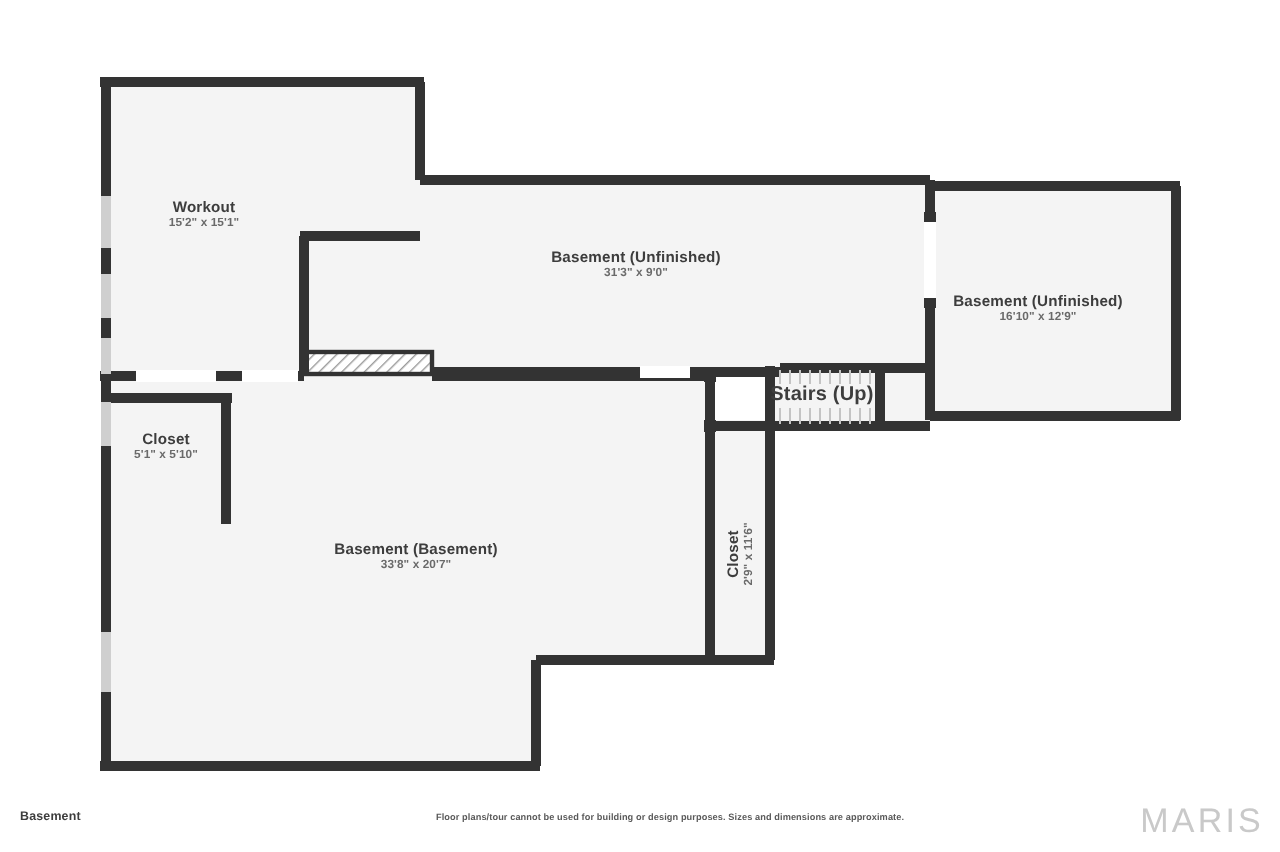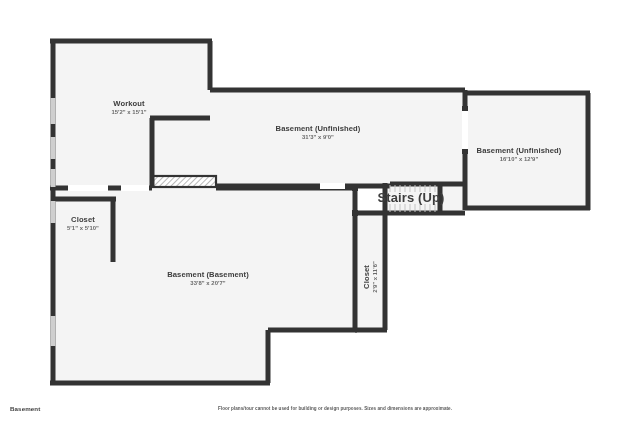--- a/index.html
+++ b/index.html
@@ -53,21 +53,21 @@
     font-weight: bold;
     letter-spacing: 0.05px;
     color: #6a6a6a;
     display: block;
     margin-top: 1px;
   }
   .room-label.vertical {
     transform: translate(-50%, -50%) rotate(-90deg);
   }
   .room-label.stairs .rl-name {
-    font-size: 13px;
+    font-size: 10px;
   }
 
   
   #footer {
     position: absolute;
     left: 0;
     top: 400px;
     width: 640px;
     height: 26px;
   }
@@ -215,21 +215,21 @@
       <line x1="425" y1="185" x2="425" y2="212"></line>
       <line x1="430" y1="185" x2="430" y2="212"></line>
       <line x1="435" y1="185" x2="435" y2="212"></line>
     </g>
 
     <rect x="388" y="192" width="48" height="12" fill="#f4f4f4"></rect>
   </svg>
 
   <div id="room-labels">
 
-    <div class="room-label" style="left:129px; top:108px;">
+    <div class="room-label" style="left:102px; top:108px;">
       <span class="rl-name">Workout</span>
       <span class="rl-dims">15'2" x 15'1"</span>
     </div>
 
     <div class="room-label" style="left:318px; top:133px;">
       <span class="rl-name">Basement (Unfinished)</span>
       <span class="rl-dims">31'3" x 9'0"</span>
     </div>
 
     <div class="room-label" style="left:519px; top:155px;">
@@ -254,15 +254,16 @@
 
     <div class="room-label stairs" style="left:411px; top:198px;">
       <span class="rl-name">Stairs (Up)</span>
     </div>
 
   </div>
 
   <div id="footer">
     <div id="footer-level">Basement</div>
     <div id="footer-disclaimer">Floor plans/tour cannot be used for building or design purposes. Sizes and dimensions are approximate.</div>
+    <div id="footer-logo">MARIS</div>
   </div>
 
 </div>
 
 </body></html>

